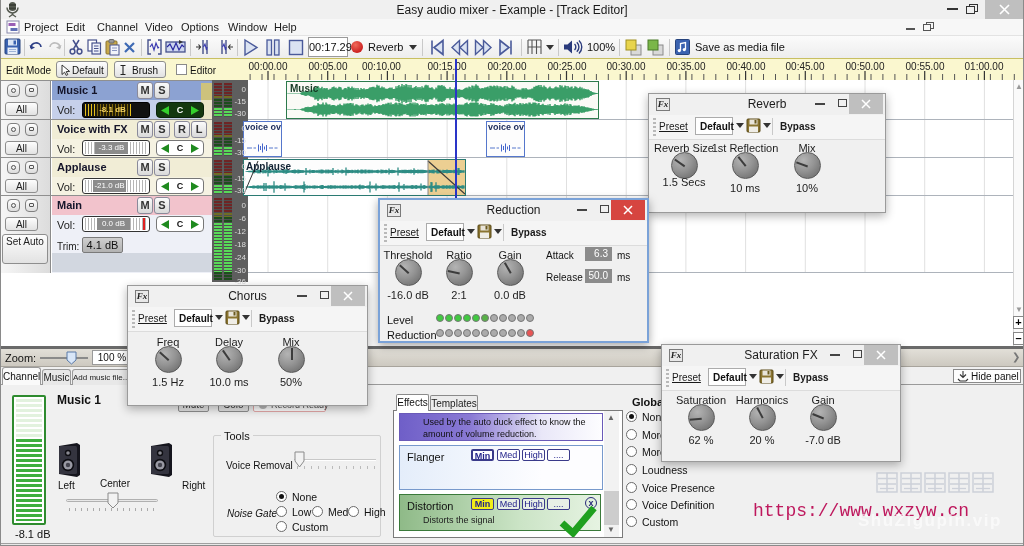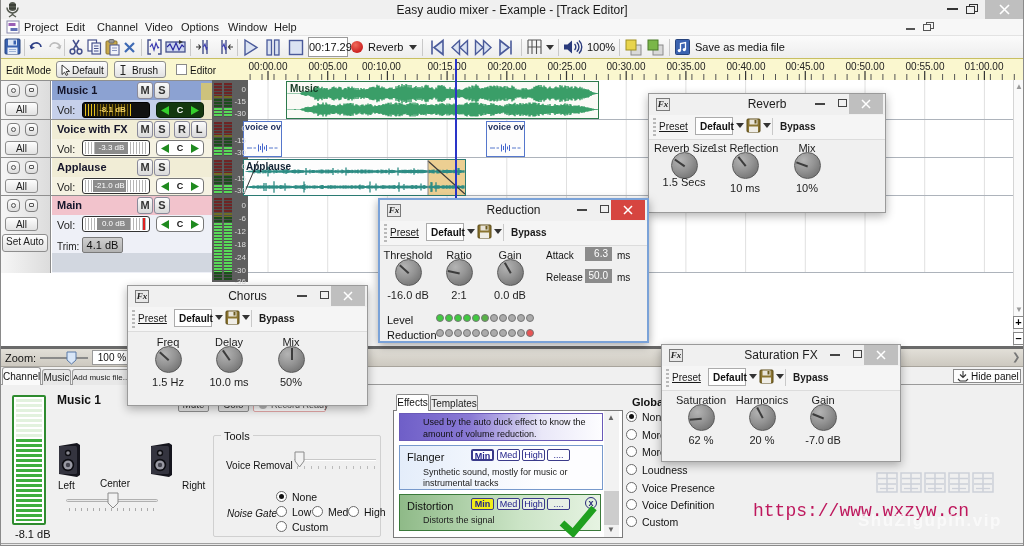--- a/index.html
+++ b/index.html
@@ -237,21 +237,21 @@
     <div class="abs" style="left:11px;top:85px;width:5px;height:5px;border:1.5px solid #555;border-radius:50%;"></div>
     <div class="abs" style="left:25px;top:81px;width:13px;height:13px;border:1px solid #7f7f7f;border-radius:4px;background:linear-gradient(#fff,#dcdcdc);"></div>
     <div class="abs" style="left:29px;top:85px;width:5px;height:4px;border:1.5px solid #555;border-radius:1px;"></div>
     <div class="abs b3d" style="left:5px;top:99px;width:33px;height:14px;font-size:10px;color:#222;text-align:center;line-height:13px;">All</div>
     <div class="abs" style="left:0;top:115px;width:212px;height:1px;background:#8f8f8f;"></div>
     <div class="abs" style="left:7px;top:119px;width:13px;height:13px;border:1px solid #7f7f7f;border-radius:4px;background:linear-gradient(#fff,#dcdcdc);"></div>
     <div class="abs" style="left:11px;top:123px;width:5px;height:5px;border:1.5px solid #555;border-radius:50%;"></div>
     <div class="abs" style="left:25px;top:119px;width:13px;height:13px;border:1px solid #7f7f7f;border-radius:4px;background:linear-gradient(#fff,#dcdcdc);"></div>
     <div class="abs" style="left:29px;top:123px;width:5px;height:4px;border:1.5px solid #555;border-radius:1px;"></div>
     <div class="abs b3d" style="left:5px;top:137px;width:33px;height:14px;font-size:10px;color:#222;text-align:center;line-height:13px;">All</div>
-    <div class="abs b3d" style="left:2px;top:154px;width:46px;height:18px;font-size:10px;color:#222;text-align:center;line-height:13px;">Set Auto</div>
+    <div class="abs b3d" style="left:2px;top:154px;width:46px;height:30px;font-size:10px;color:#222;text-align:center;line-height:13px;">Set Auto</div>
     <div class="abs" style="left:52px;top:1px;width:160px;height:19px;background:#8ca2d2;"></div>
     <div class="abs" style="left:52px;top:20px;width:160px;height:19px;background:#c6d0ea;"></div>
     <div class="abs" style="left:57px;top:4px;font-size:11px;font-weight:bold;color:#15152a;">Music 1</div>
     <div class="msbtn" style="left:137px;top:2px;">M</div>
     <div class="msbtn" style="left:154px;top:2px;">S</div>
     <div class="abs" style="left:57px;top:24px;font-size:11px;color:#222;">Vol:</div>
     <div class="abs" style="left:52px;top:40px;width:160px;height:19px;background:#f1edd6;"></div>
     <div class="abs" style="left:52px;top:59px;width:160px;height:18px;background:#f5f2e2;"></div>
     <div class="abs" style="left:57px;top:43px;font-size:11px;font-weight:bold;color:#15152a;">Voice with FX</div>
     <div class="msbtn" style="left:137px;top:41px;">M</div>
@@ -521,21 +521,20 @@
 <div class="abs" style="left:393px;top:410px;width:230px;height:128px;background:#fff;border:1px solid #7a7a7a;"></div>
 <div class="abs" style="left:399px;top:413px;width:204px;height:28px;background:linear-gradient(90deg,#6f5fc8,#8a7ad4 35%,#e9e7f8 70%,#fdfdff);border:1px solid #6a5ab8;">
 <div class="abs" style="left:23px;top:2px;font-size:9px;color:#111;line-height:12px;white-space:nowrap;">Used by the auto duck effect to know the<br>amount of volume reduction.</div>
   </div>
 <div class="abs" style="left:399px;top:445px;width:204px;height:45px;background:linear-gradient(90deg,#e4edfa,#fdfdff 70%);border:1px solid #7799cc;">
 <div class="abs" style="left:7px;top:5px;font-size:11px;color:#111;">Flanger</div>
 <div class="fxbtn" style="left:71px;top:3px;border-width:2px;font-weight:bold;">Min</div>
 <div class="fxbtn" style="left:97px;top:3px;">Med</div>
 <div class="fxbtn" style="left:122px;top:3px;">High</div>
 <div class="fxbtn" style="left:147px;top:3px;">....</div>
-<div class="abs" style="left:23px;top:21px;font-size:9px;color:#222;line-height:11px;white-space:nowrap;">Synthetic sound, mostly for music or<br>instrumental tracks</div>
   </div>
 <div class="abs" style="left:399px;top:494px;width:202px;height:37px;background:linear-gradient(90deg,#8fba88,#cbe4c6 60%,#e6f3e2);border:1px solid #3a7a3a;">
 <div class="abs" style="left:7px;top:5px;font-size:11px;color:#111;">Distortion</div>
 <div class="fxbtn" style="left:71px;top:3px;background:#f2ee18;font-weight:bold;">Min</div>
 <div class="fxbtn" style="left:97px;top:3px;background:#e8f0e6;">Med</div>
 <div class="fxbtn" style="left:122px;top:3px;background:#e8f0e6;">High</div>
 <div class="fxbtn" style="left:147px;top:3px;background:#e8f0e6;">....</div>
 <div class="abs" style="left:185px;top:2px;width:12px;height:12px;border:1.5px solid #2a2a7a;border-radius:50%;font-size:9px;font-weight:bold;color:#2a2a7a;text-align:center;line-height:11px;">x</div>
 <div class="abs" style="left:23px;top:20px;font-size:9px;color:#222;white-space:nowrap;">Distorts the signal</div>
   </div>

